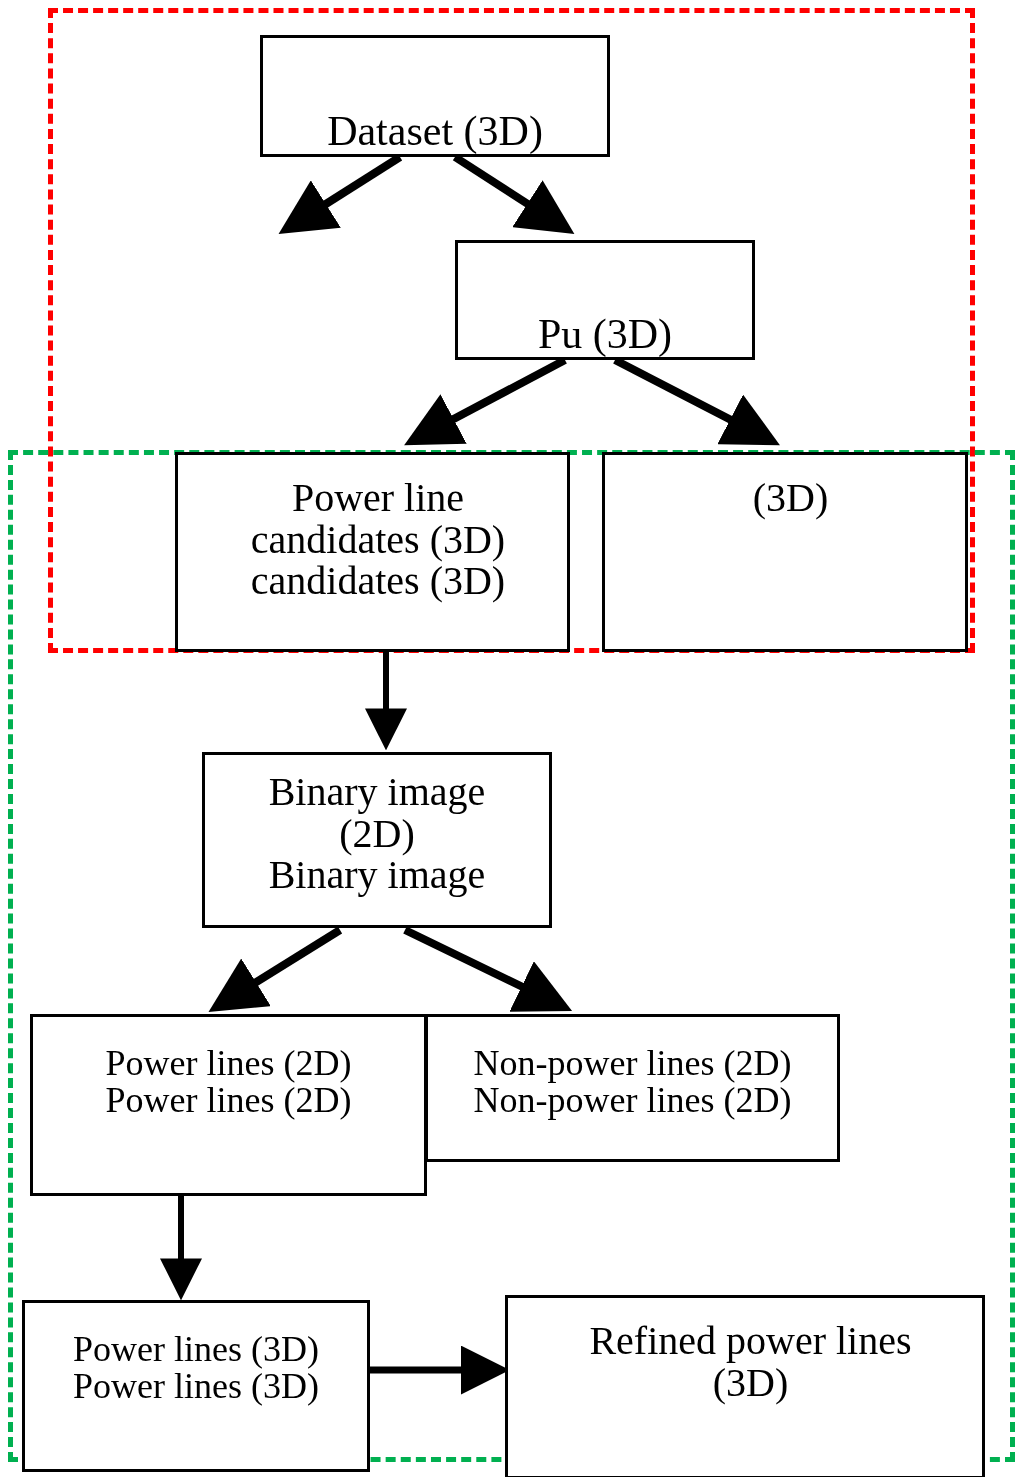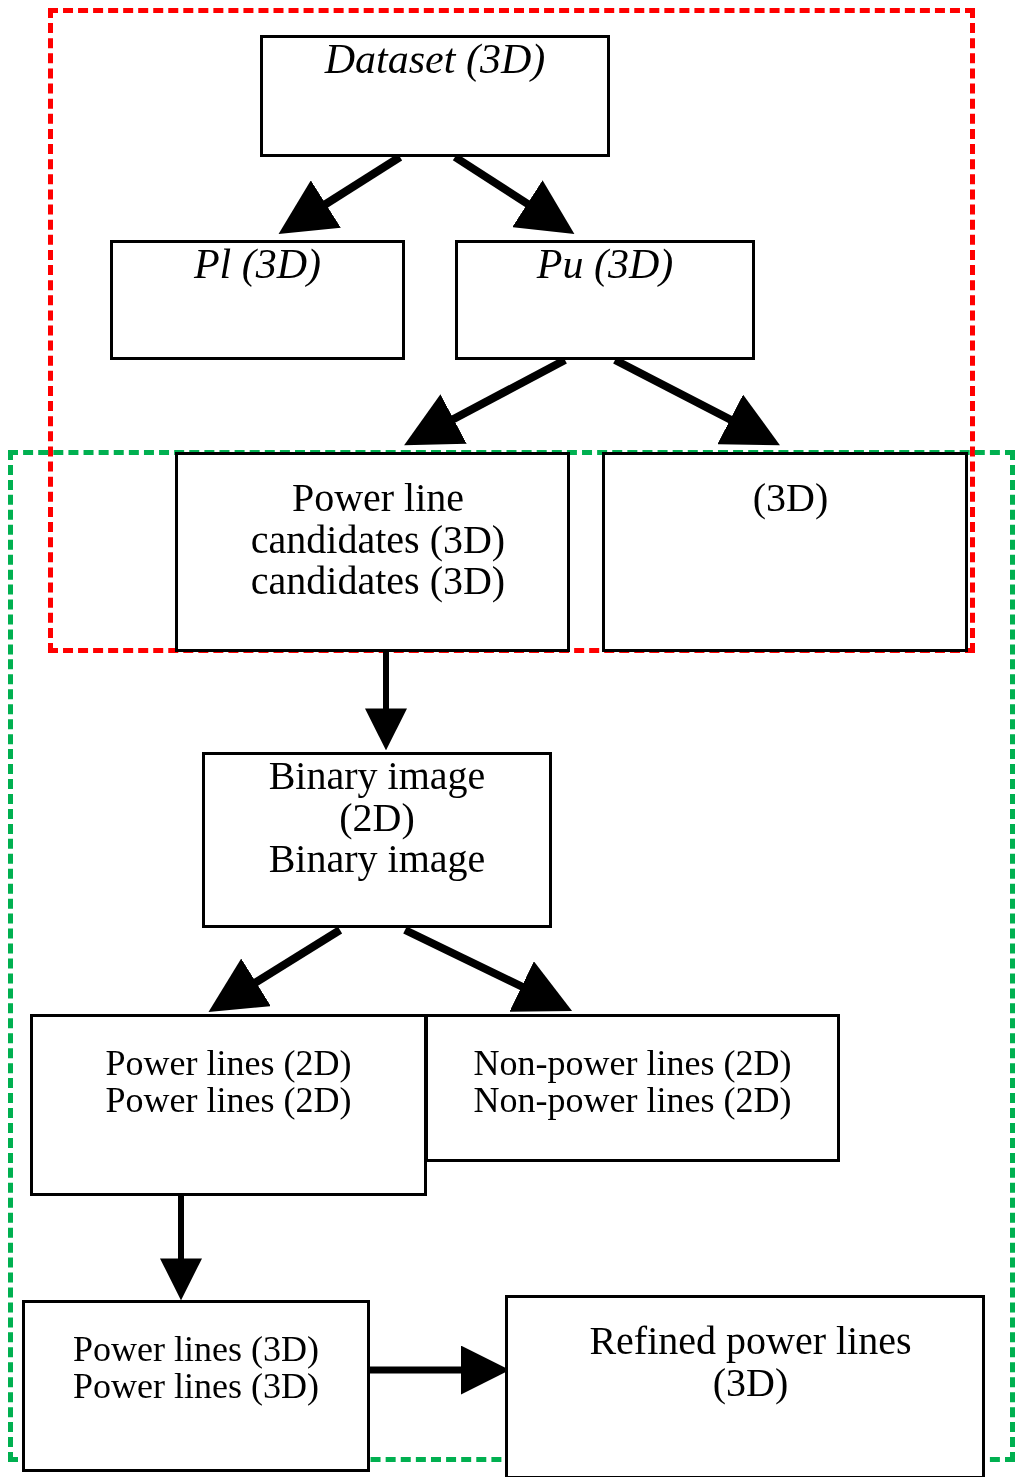--- a/index.html
+++ b/index.html
@@ -45,31 +45,30 @@
     overflow: hidden;
     text-align: center;
     color: #000000;
   }
   .node .line {
     display: block;
     white-space: nowrap;
     line-height: 1.04;
   }
   .node.centered {
-    justify-content: flex-start;
-    font-style: italic;
+    justify-content: flex-end;
   }
 
   
   .fs-42 { font-size: 42px; }
   .fs-40 { font-size: 40px; }
   .fs-36 { font-size: 36px; }
 
   .pad-top-22 { padding-top: 22px; padding-left: 11px; }
-  .pad-top-16 { }
+  .pad-top-16 { padding-top: 16px; }
   .pad-top-28 { padding-top: 28px; }
 
   
   #edges {
     position: absolute;
     left: 0;
     top: 0;
     width: 1024px;
     height: 1477px;
     pointer-events: none;
@@ -107,23 +106,20 @@
 
     <line x1="181" y1="1196" x2="181" y2="1292" stroke="#000000" stroke-width="6" marker-end="url(#arrowhead)"></line>
 
     <line x1="370" y1="1370" x2="500" y2="1370" stroke="#000000" stroke-width="7" marker-end="url(#arrowhead)"></line>
   </svg>
 
   <div class="node centered fs-42" style="left:260px; top:35px; width:350px; height:122px;">
     <span class="line">Dataset (3D)</span>
   </div>
 
-  <div class="node centered fs-42" style="left:110px; top:240px; width:295px; height:120px;">
-    <span class="line">Pl (3D)</span>
-  </div>
 
   <div class="node centered fs-42" style="left:455px; top:240px; width:300px; height:120px;">
     <span class="line">Pu (3D)</span>
   </div>
 
   <div class="node pad-top-22 fs-40" style="left:175px; top:452px; width:395px; height:200px;">
     <span class="line">Power line</span>
     <span class="line">candidates (3D)</span>
     <span class="line">candidates (3D)</span>
   </div>

